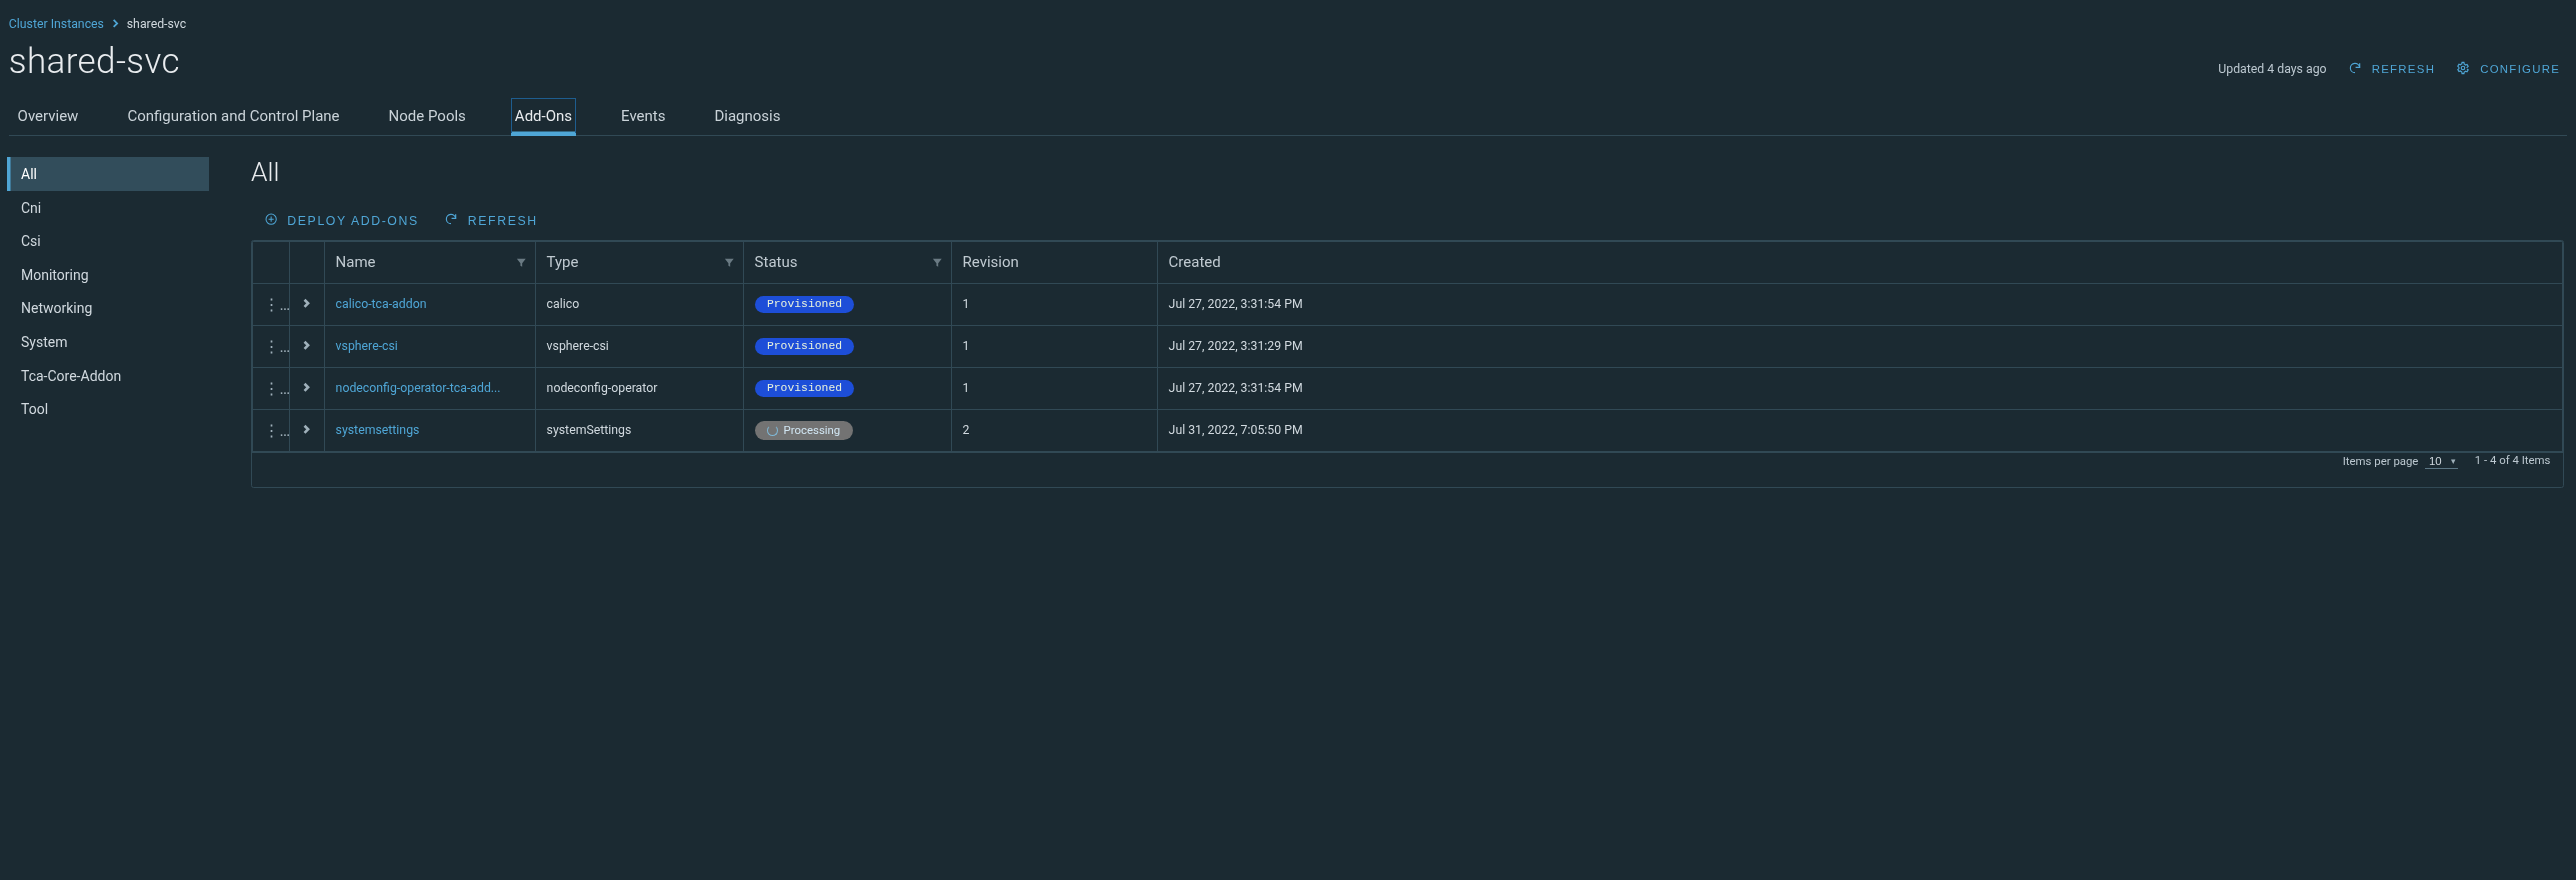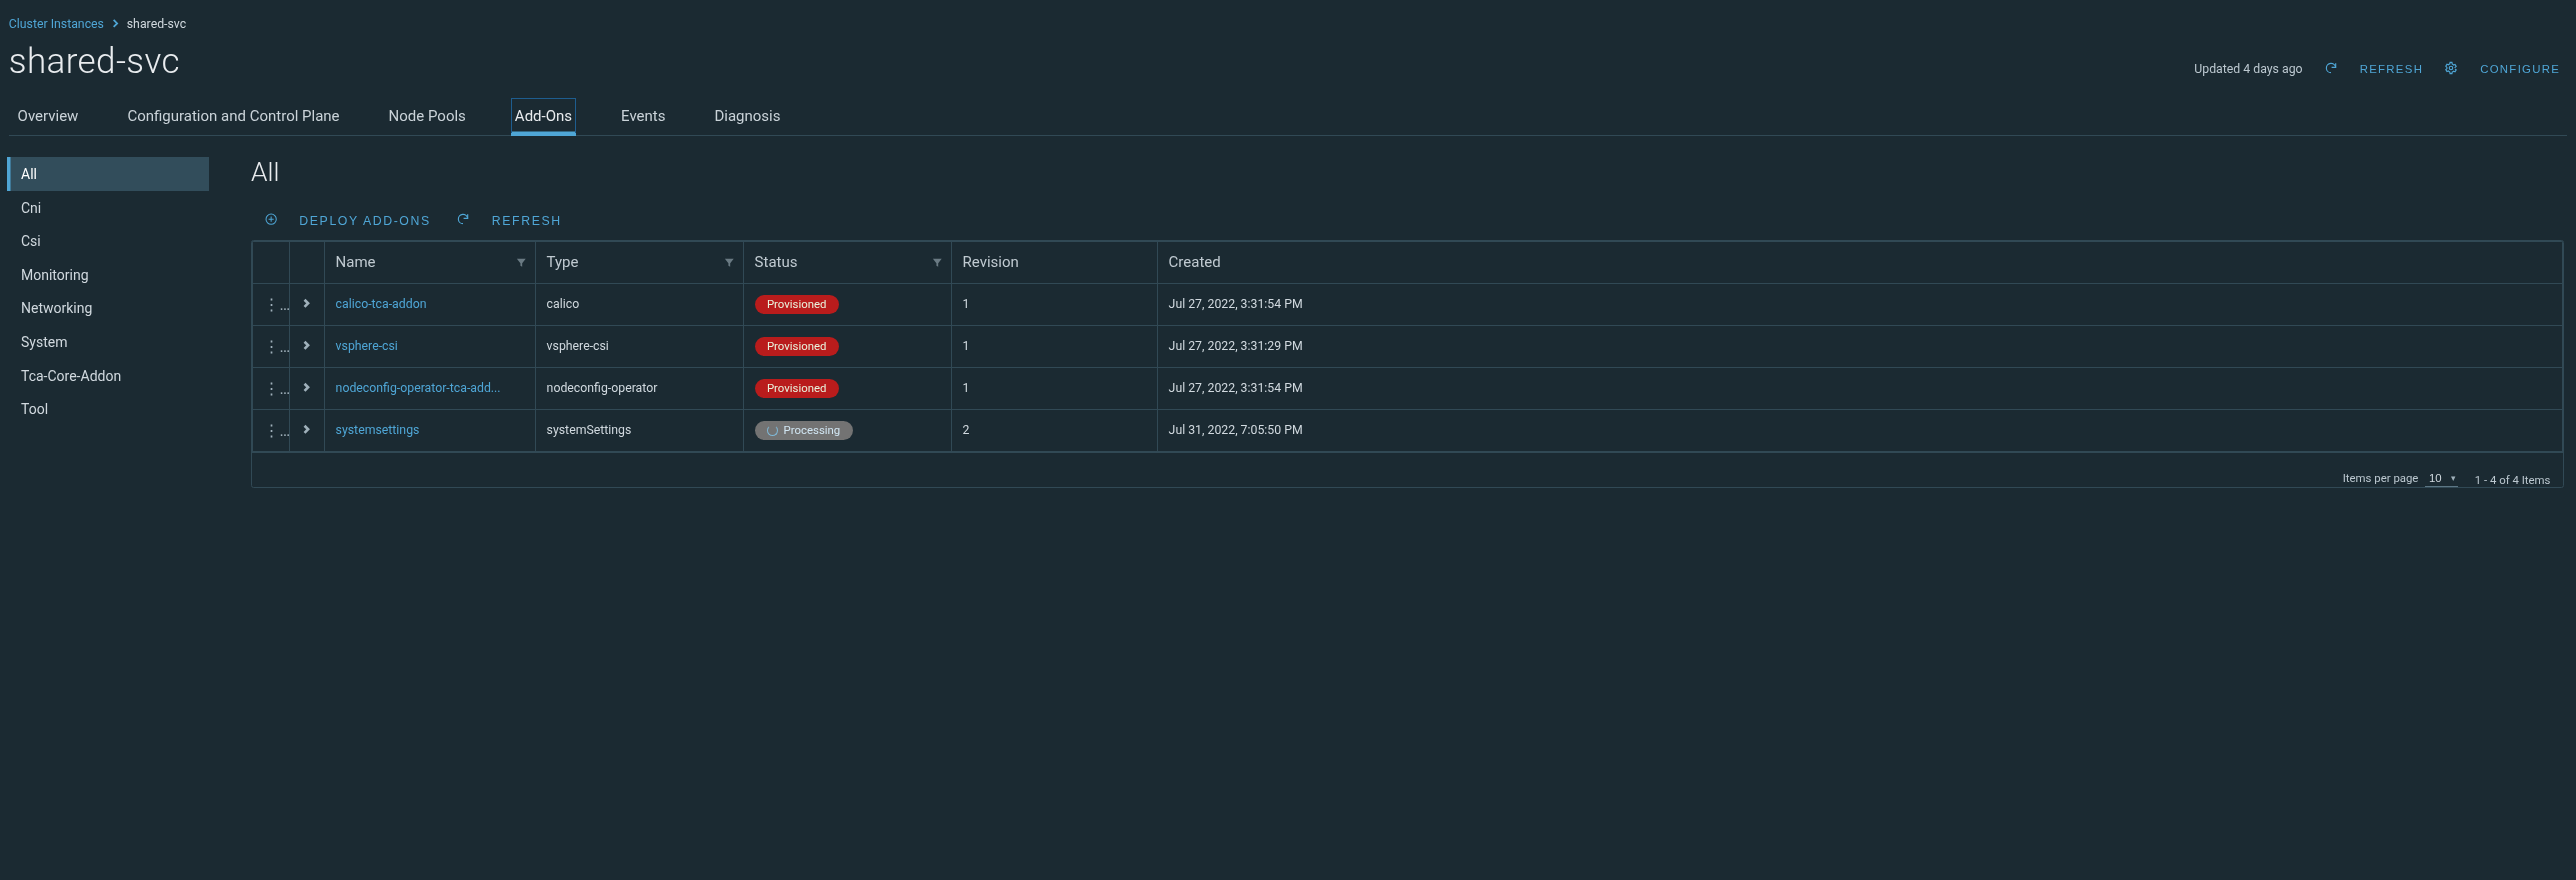--- a/index.html
+++ b/index.html
@@ -14,21 +14,21 @@
   
   .header { padding: 16px 8.8px 0 8.8px; }
   .breadcrumb { display: flex; align-items: center; gap: 7px; font-size: 12.3px; height: 16px; }
   .breadcrumb a { color: #4fa6d6; text-decoration: none; cursor: pointer; }
   .breadcrumb .sep { color: #8fa5b2; }
   .breadcrumb .current { color: #d1d9df; }
   .title-row { display: flex; align-items: baseline; justify-content: space-between; padding: 8.8px 0 16px 0; }
   .title { font-size: 35px; font-weight: 300; color: #e9ecef; letter-spacing: 0.4px; }
   .title-actions { display: flex; align-items: center; gap: 21px; font-size: 12.3px; padding-right: 7px; }
   .muted { color: #bcc8d0; }
-  .link-btn { color: #4fa6d6; background: none; border: none; cursor: pointer; font-size: 11.4px; letter-spacing: 1.3px; display: inline-flex; align-items: center; gap: 22px; }
+  .link-btn { color: #4fa6d6; background: none; border: none; cursor: pointer; font-size: 11.4px; letter-spacing: 1.3px; display: inline-flex; align-items: center; gap: 10px; }
   .icon-svg { width: 14px; height: 14px; stroke: #4fa6d6; fill: none; stroke-width: 2; }
   .icon-plus { width: 12.3px; height: 12.3px; }
 
   
   .tabs { display: flex; gap: 42px; border-bottom: 0.9px solid #314955; padding: 0 5.3px; }
   .tab { padding: 8.8px 3.5px 10.6px 3.5px; color: #cad3d9; cursor: pointer; font-size: 15px; position: relative; }
   .tab.active {
     color: #e9ecef;
     box-shadow: inset 0 -3.5px 0 #4fa6d6;
     outline: 1.8px solid #1e5d8f;
@@ -75,29 +75,29 @@
   col.c-menu   { width: 37px; }
   col.c-expand { width: 35px; }
   col.c-name   { width: 211px; }
   col.c-type   { width: 208px; }
   col.c-status { width: 208px; }
   col.c-rev    { width: 206px; }
   col.c-created{ }
   .filter-icon { position: absolute; right: 8.8px; top: 50%; transform: translateY(-50%); opacity: .6; }
   .name-link { color: #4fa6d6; cursor: pointer; }
   .badge { display: inline-block; padding: 2.6px 12.3px; border-radius: 9.7px; font-size: 11.4px; }
-  .badge.provisioned { background: #b91c1c; color: #e9f3dd; }
+  .badge.provisioned { background: #1d4ed8; color: #e9f3dd; font-family: Liberation Mono, monospace; }
   .badge.processing  { background: #737373; color: #d1e6f3; }
   .spinner { display:inline-block; width:11.4px; height:11.4px; border:1.8px solid #7fb8d6; border-top-color:transparent; border-radius:50%; margin-right:5.3px; vertical-align:-1.8px; }
   .kebab { color:#9fb0ba; cursor:pointer; font-size:16px; text-align:center; }
   .chevron { color:#9fb0ba; cursor:pointer; }
   .chevron svg { width:10.6px; height:10.6px; stroke:#9fb0ba; stroke-width:3; fill:none; }
 
   .table-footer {
-    display:flex; justify-content:flex-end; align-items:flex-end; gap:19.4px;
+    display:flex; justify-content:flex-end; align-items:flex-start; gap:19.4px;
     height:35px; padding:0 12.3px; border-top:0.9px solid #314955;
     font-size:11.4px; color:#bcc8d0;
   }
   .page-size { display:flex; align-items:center; gap:7px; }
   .page-size select {
     background:transparent; color:#d1d9df; border:none;
     border-bottom:0.9px solid #5c7684; padding:1.8px 16px 1.8px 3.5px; font-size:11.4px;
     appearance:none; cursor:pointer;
   }
   .page-size .caret { margin-left:-14px; pointer-events:none; color:#9fb0ba; font-size:8.8px; }

